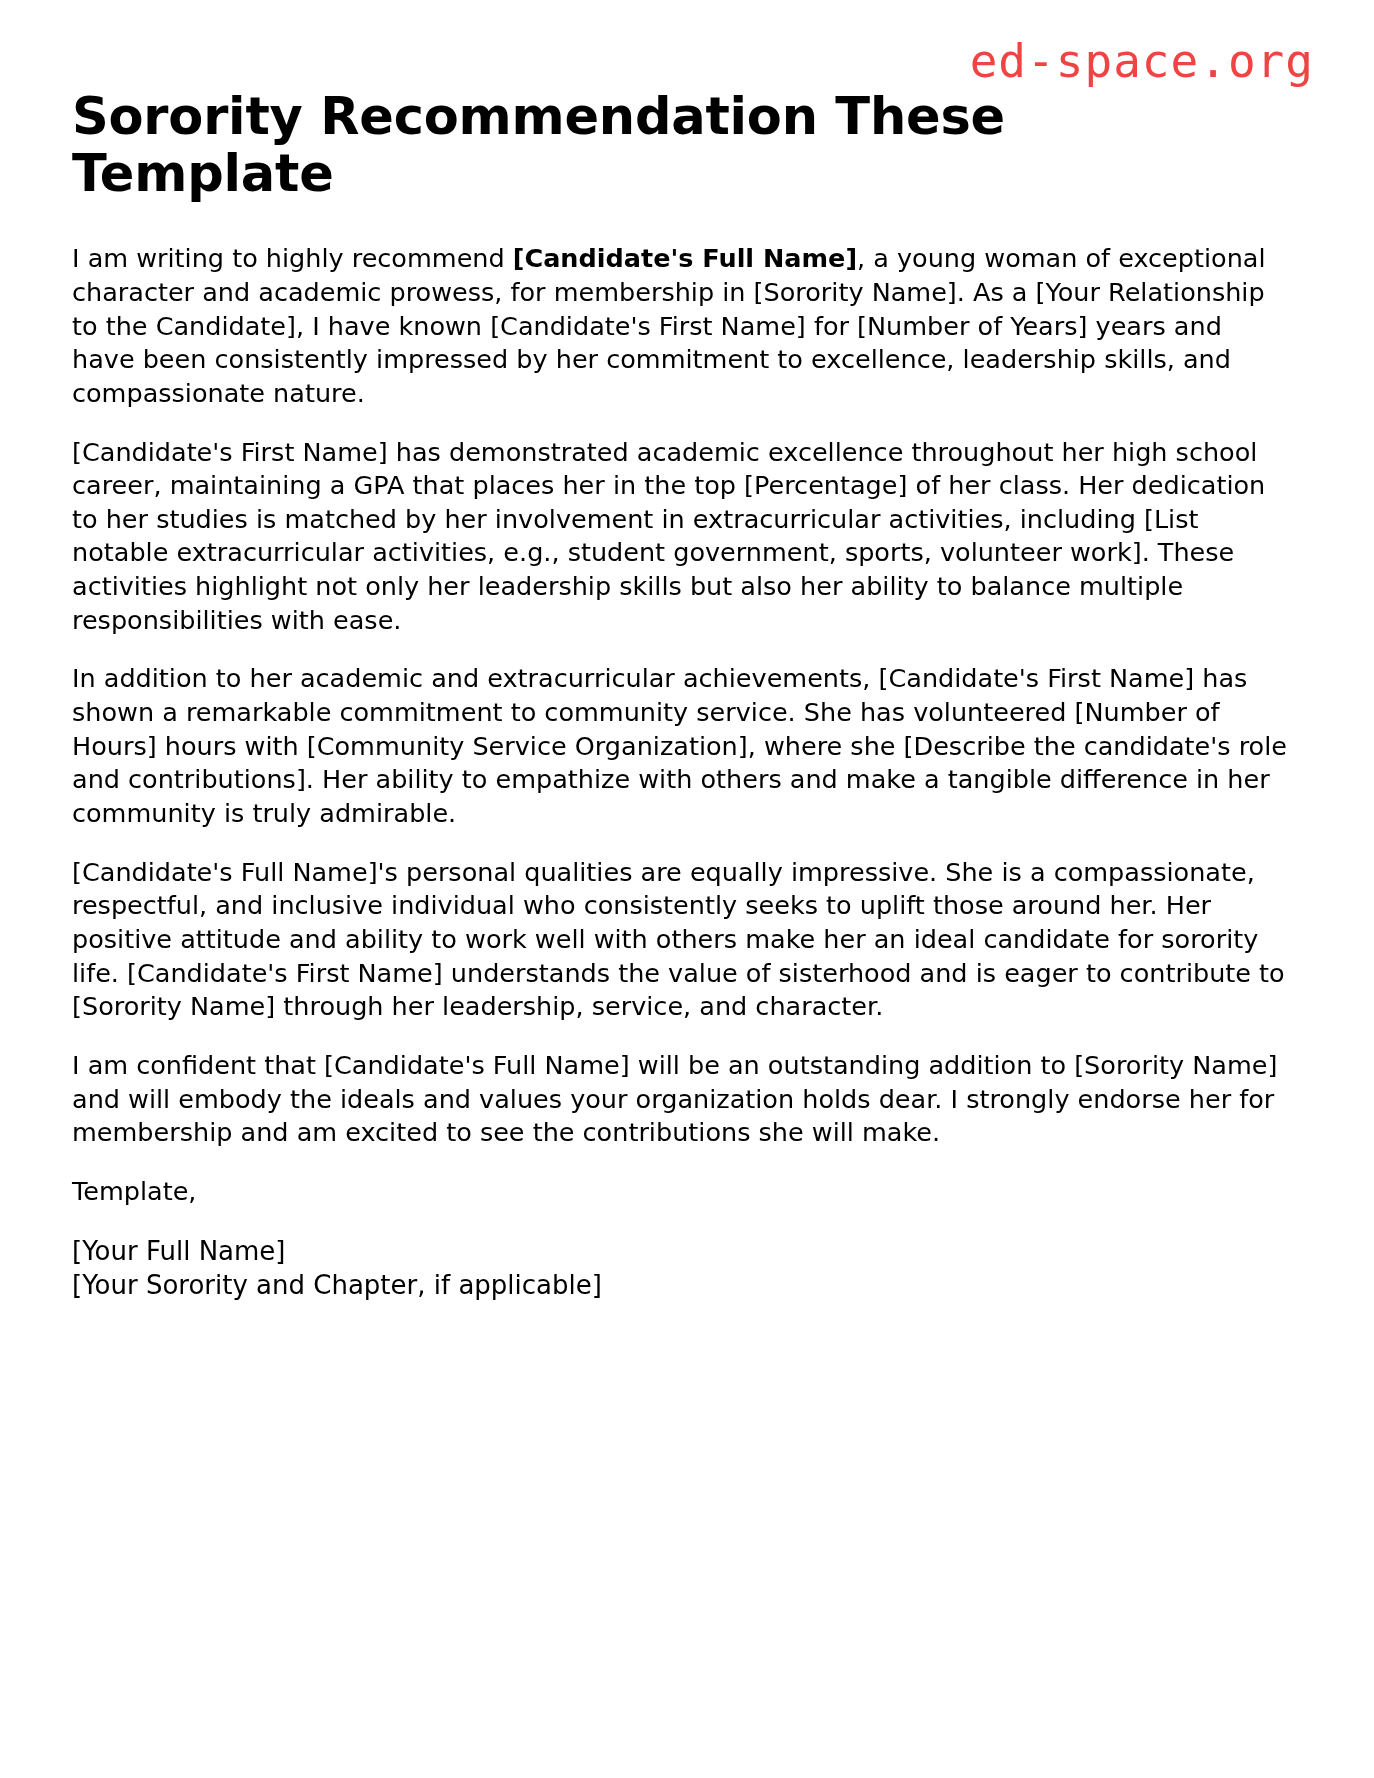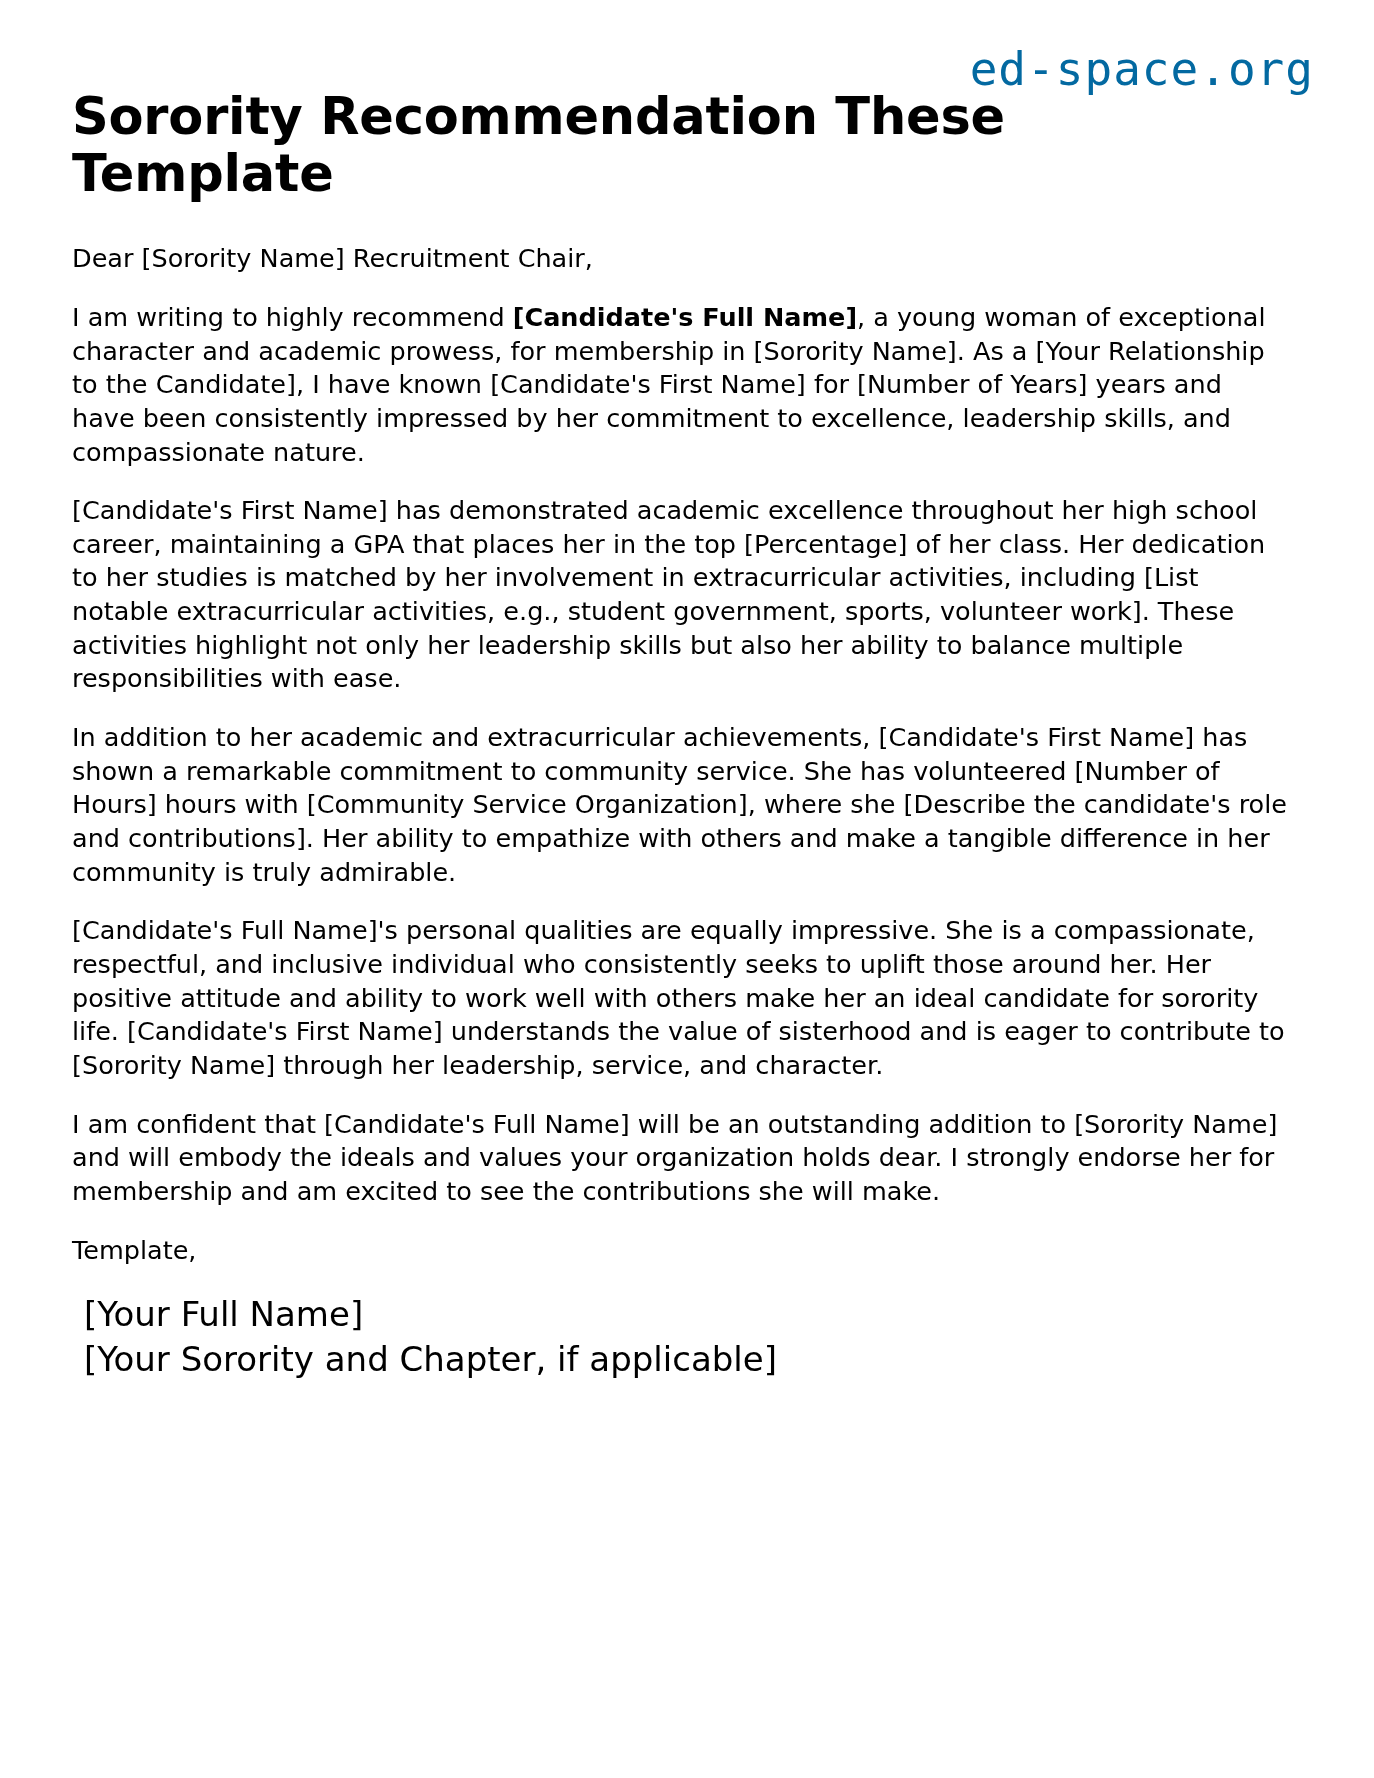--- a/index.html
+++ b/index.html
@@ -22,23 +22,22 @@
     height: 1778px;
     background: #ffffff;
   }
   .watermark {
     position: absolute;
     right: 60px;
     top: 34px;
     font-family: "DejaVu Sans Mono", monospace;
     font-size: 46px;
     letter-spacing: 1px;
-    color: #0369a1;
+    color: #ef4444;
     white-space: nowrap;
-    margin-top: 8px;
   }
   .content {
     position: absolute;
     left: 72px;
     top: 88px;
     width: 1232px;
   }
   h1.doc-title {
     font-family: "DejaVu Sans", sans-serif;
     font-weight: bold;
@@ -49,43 +48,42 @@
     max-width: 1060px;
   }
   p.para {
     font-size: 25.5px;
     line-height: 1.32;
     margin: 0 0 25px 0;
     max-width: 1215px;
     text-align: left;
   }
   .sig-block {
-    font-size: 34px;
+    font-size: 26px;
     line-height: 1.32;
-    margin: 12px;
+    margin: 0;
   }
   .sig-block div {
     margin: 0;
   }
   b {
     font-weight: bold;
   }
 </style>
 </head>
 <body>
 
 <div class="page">
 
   <div class="watermark">ed-space.org</div>
 
   <div class="content">
 
     <h1 class="doc-title">Sorority Recommendation These Template</h1>
 
-    <p class="para">Dear [Sorority Name] Recruitment Chair,</p>
 
     <p class="para">
       <span>I am writing to highly recommend </span><b>[Candidate's Full Name]</b><span>, a young woman of exceptional character and academic prowess, for membership in [Sorority Name]. As a [Your Relationship to the Candidate], I have known [Candidate's First Name] for [Number of Years] years and have been consistently impressed by her commitment to excellence, leadership skills, and compassionate nature.</span>
     </p>
 
     <p class="para">[Candidate's First Name] has demonstrated academic excellence throughout her high school career, maintaining a GPA that places her in the top [Percentage] of her class. Her dedication to her studies is matched by her involvement in extracurricular activities, including [List notable extracurricular activities, e.g., student government, sports, volunteer work]. These activities highlight not only her leadership skills but also her ability to balance multiple responsibilities with ease.</p>
 
     <p class="para">In addition to her academic and extracurricular achievements, [Candidate's First Name] has shown a remarkable commitment to community service. She has volunteered [Number of Hours] hours with [Community Service Organization], where she [Describe the candidate's role and contributions]. Her ability to empathize with others and make a tangible difference in her community is truly admirable.</p>
 
     <p class="para">[Candidate's Full Name]'s personal qualities are equally impressive. She is a compassionate, respectful, and inclusive individual who consistently seeks to uplift those around her. Her positive attitude and ability to work well with others make her an ideal candidate for sorority life. [Candidate's First Name] understands the value of sisterhood and is eager to contribute to [Sorority Name] through her leadership, service, and character.</p>

